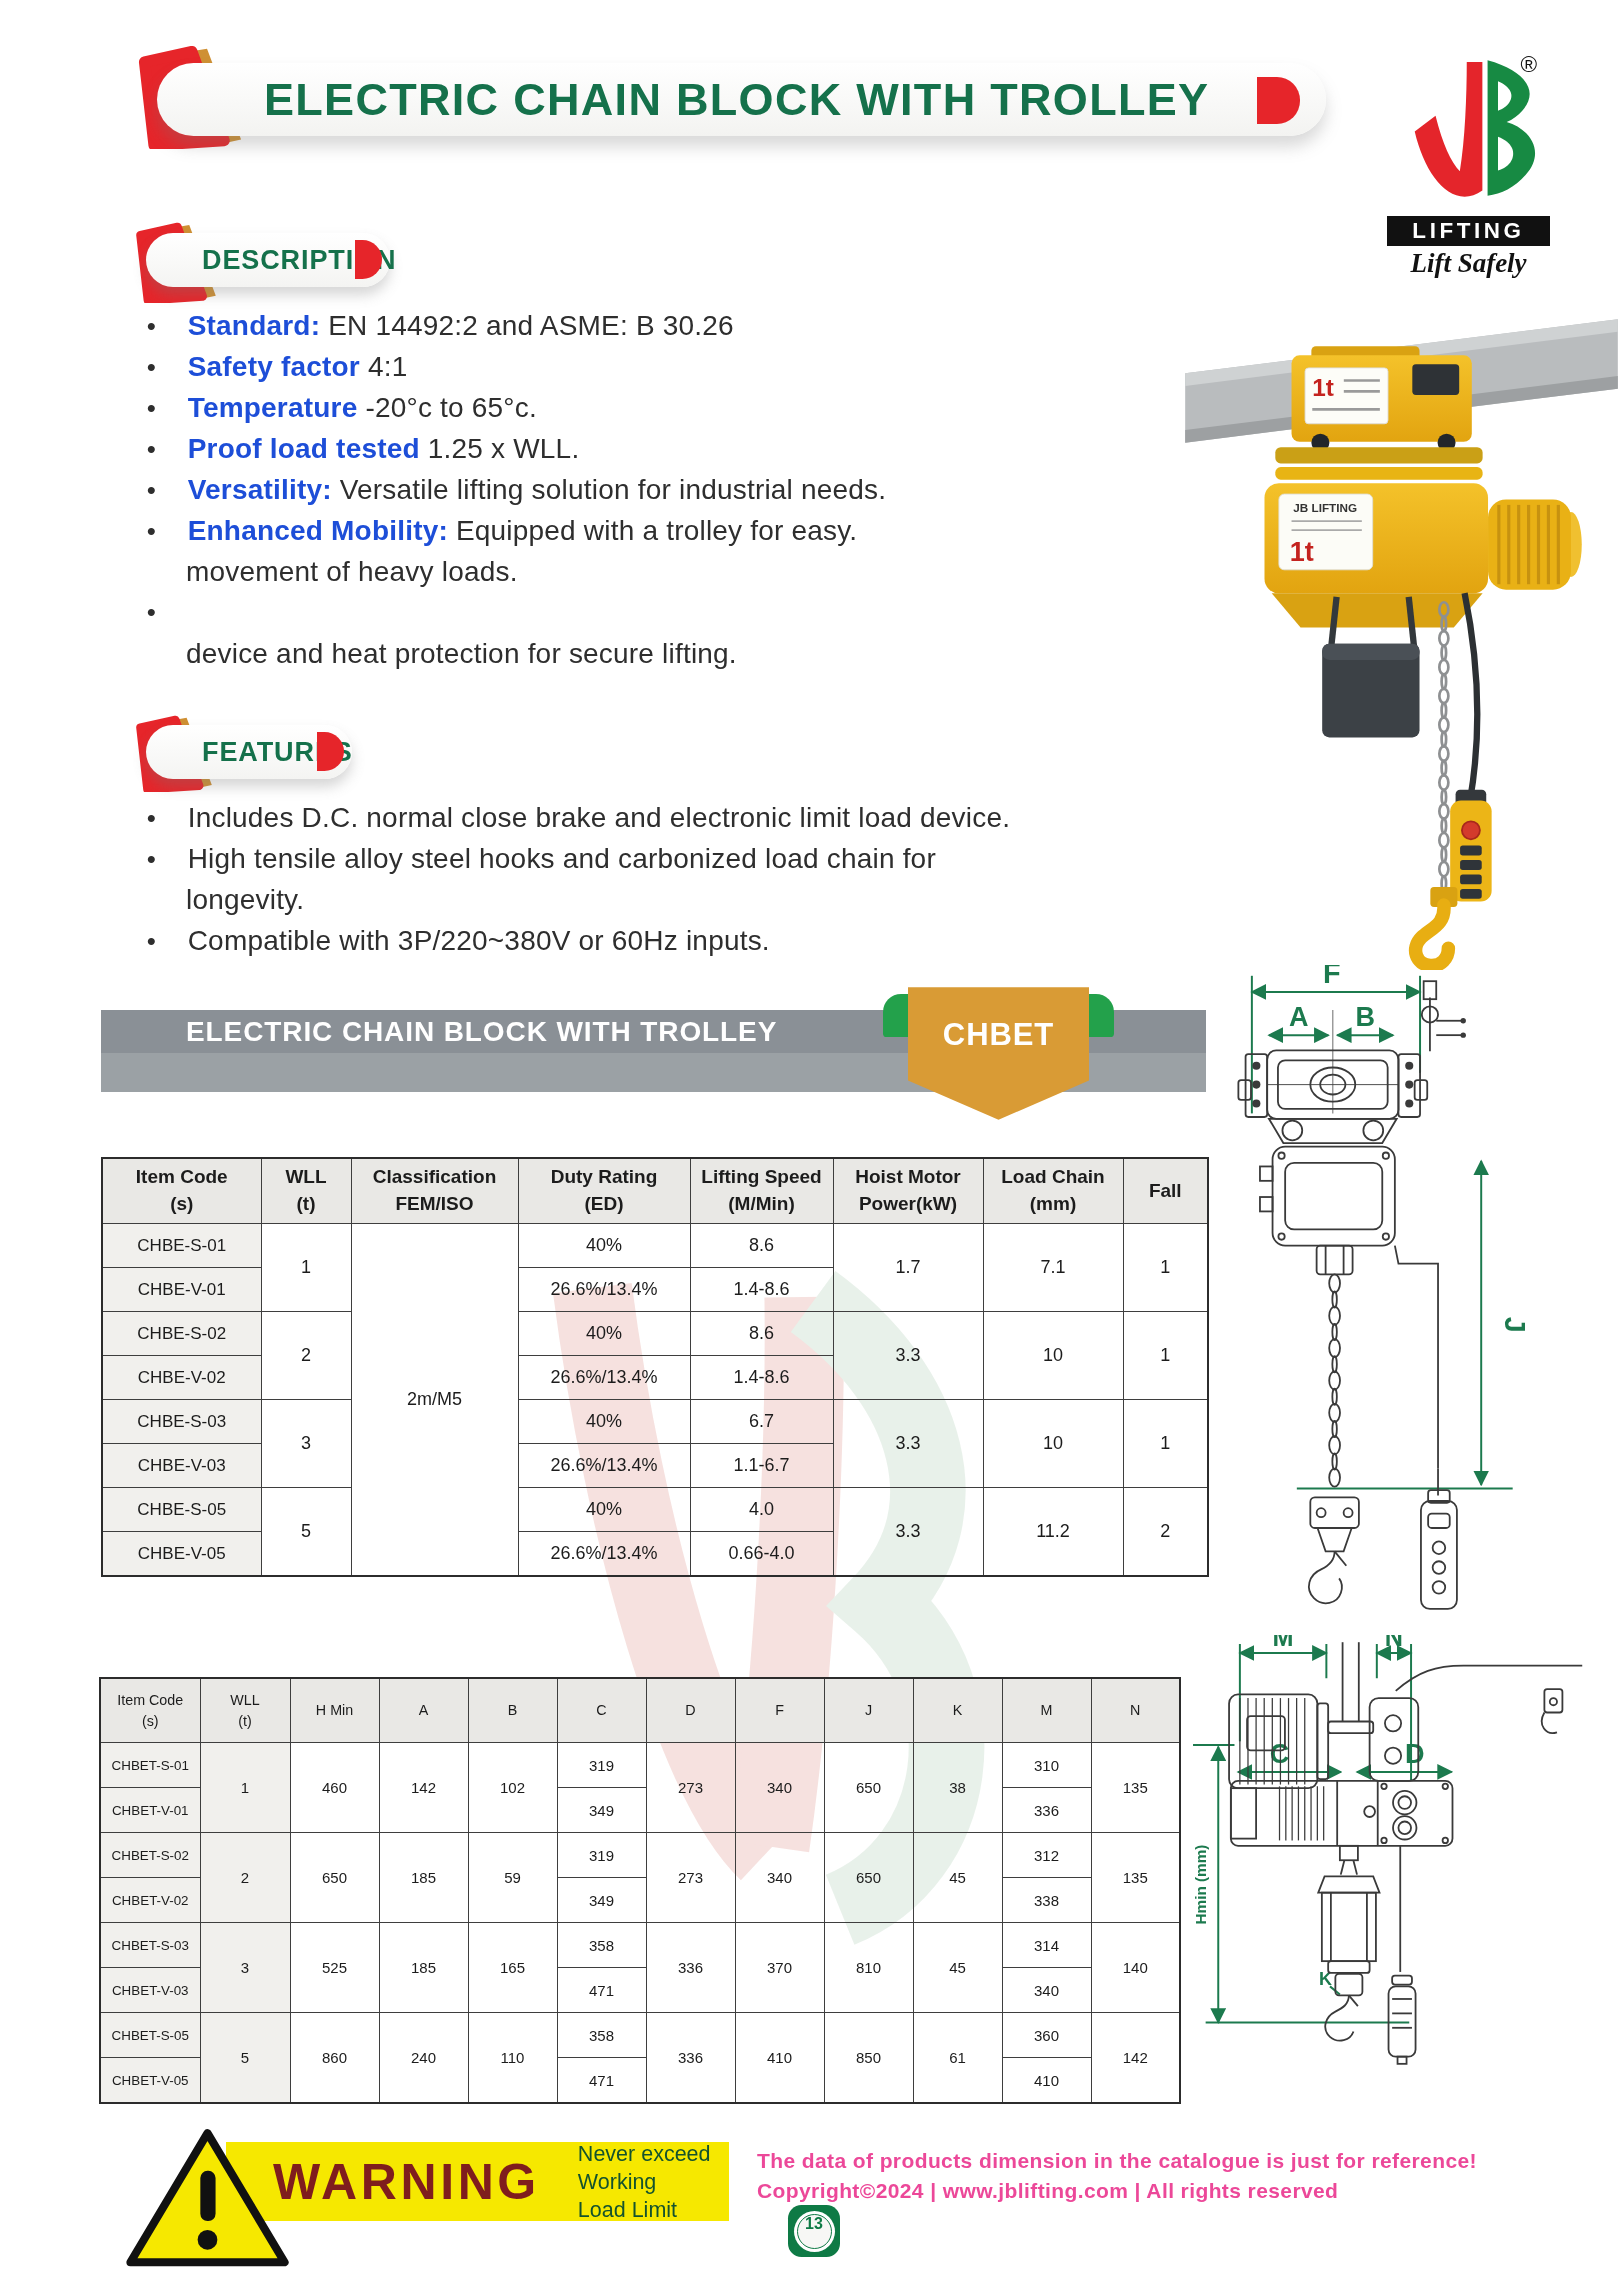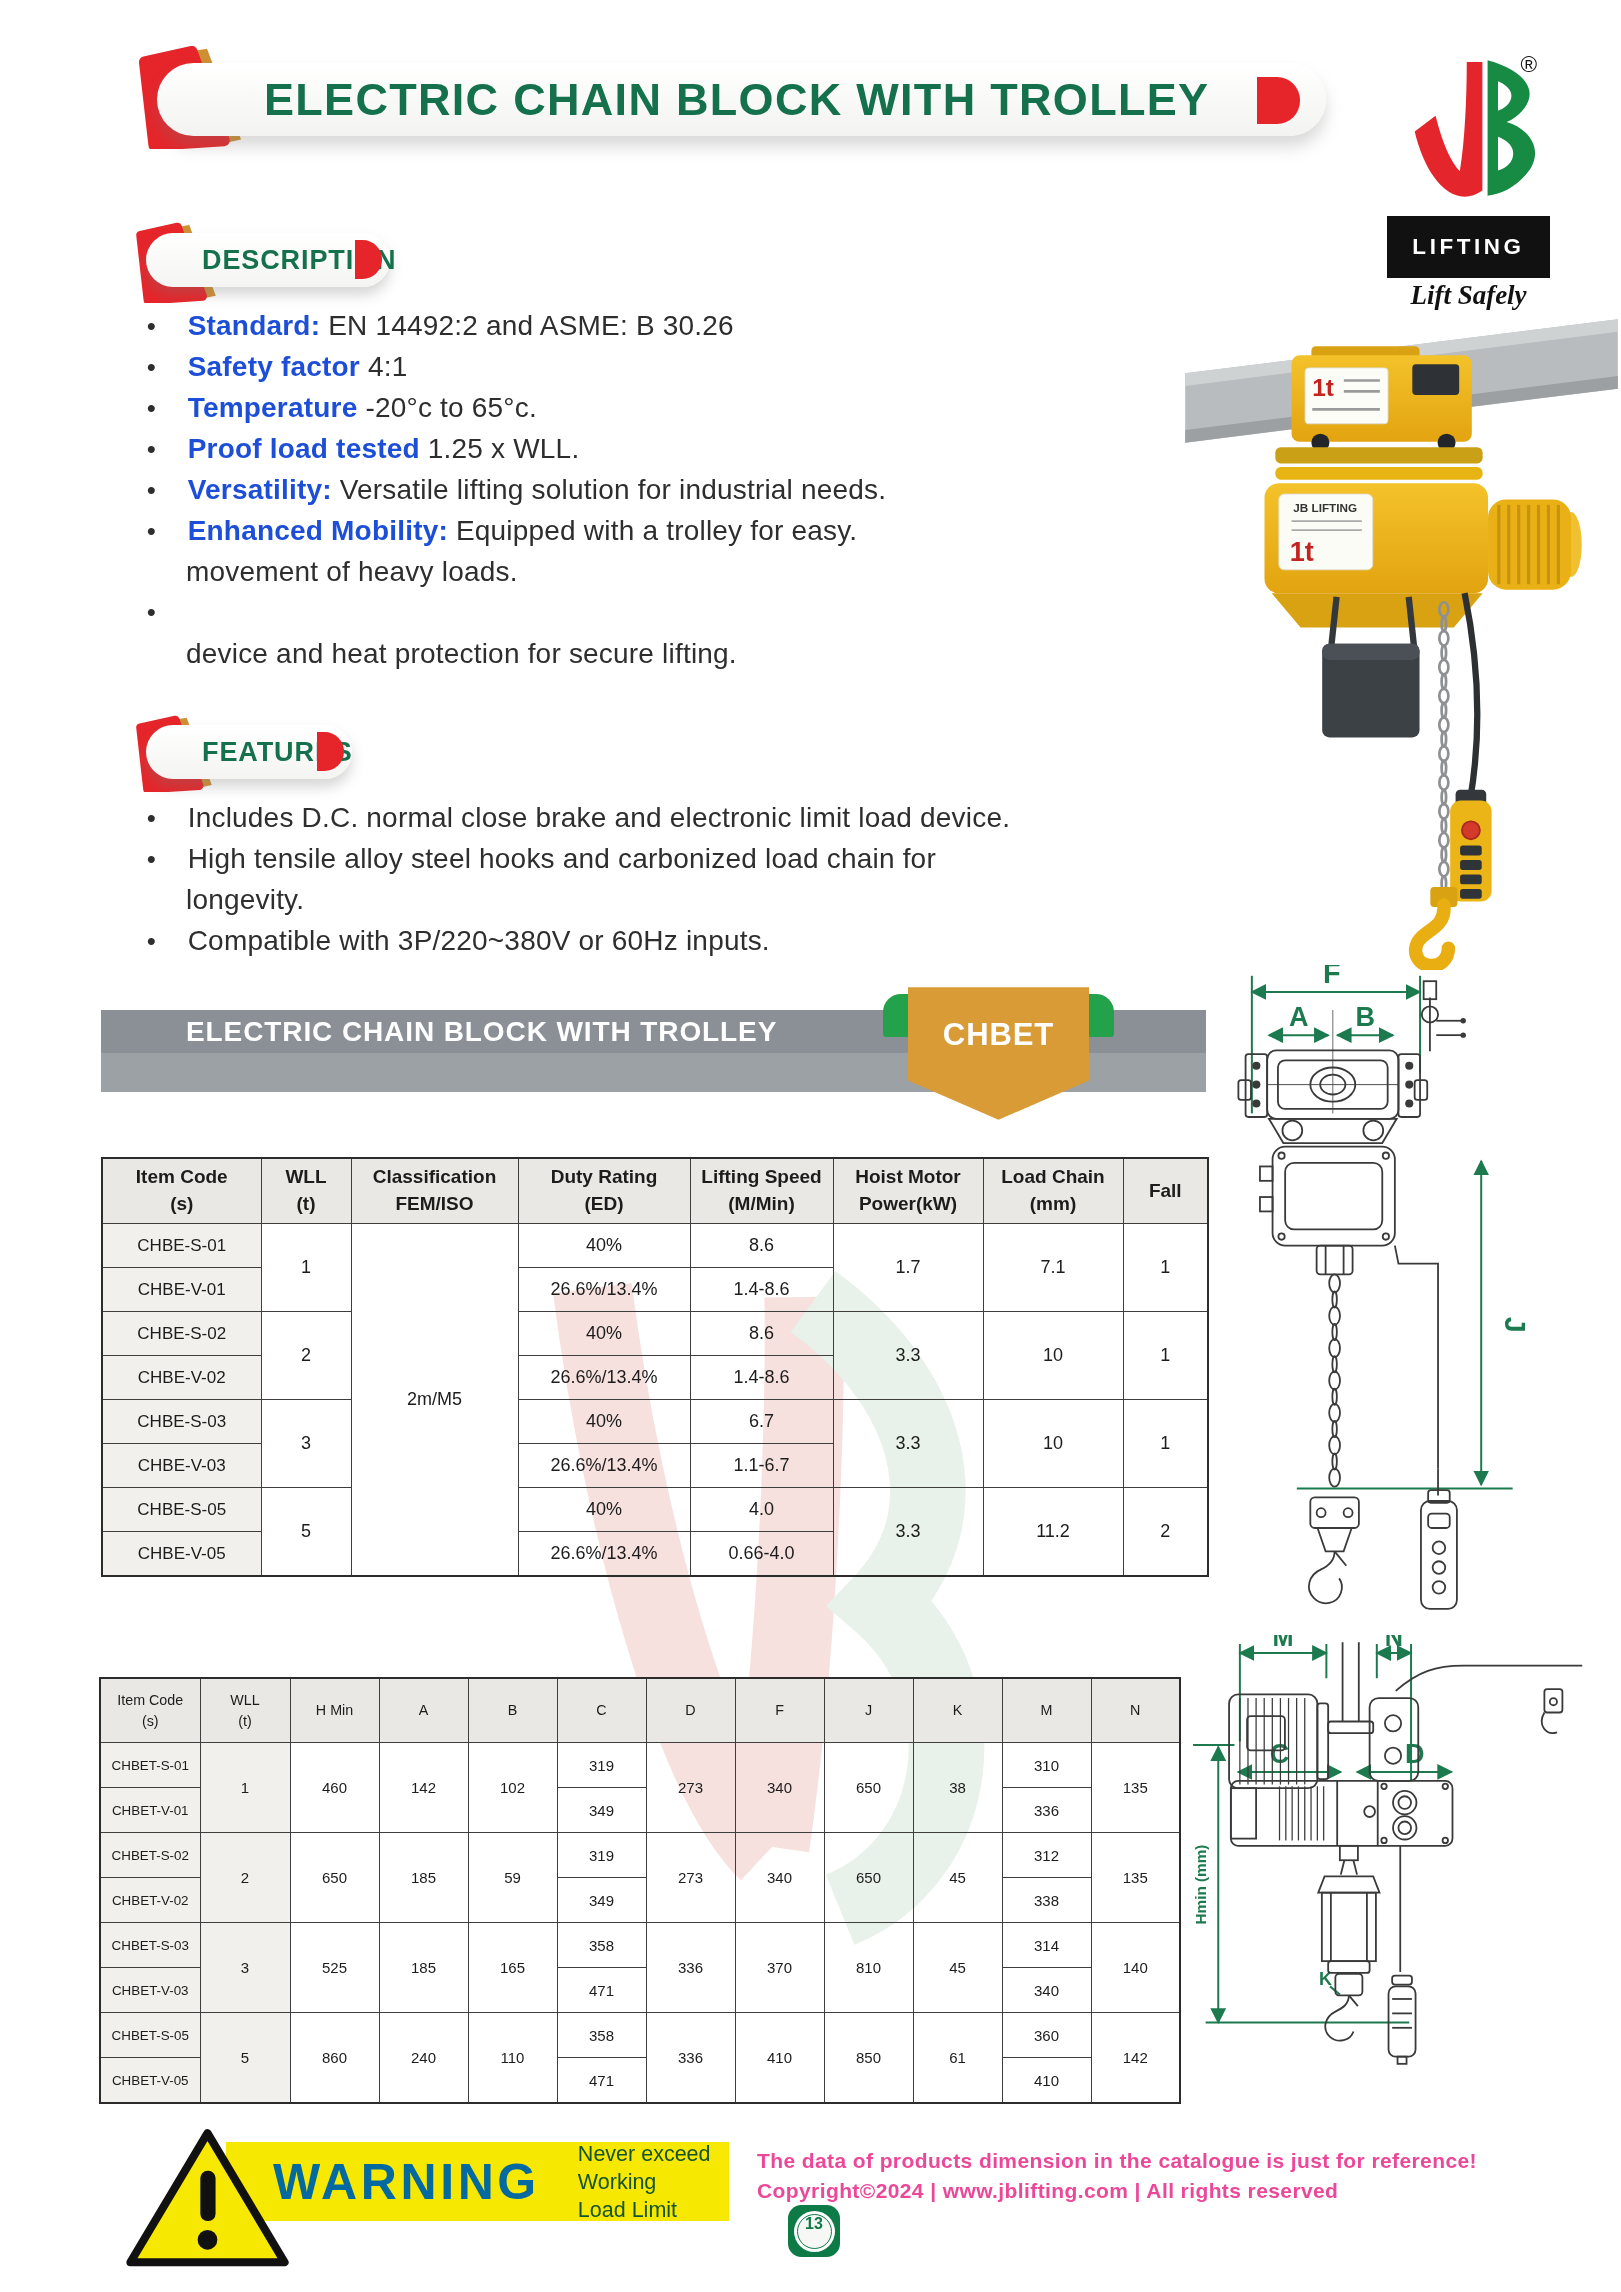--- a/index.html
+++ b/index.html
@@ -12,21 +12,21 @@
              box-shadow:0 10.7px 16px rgba(120,120,120,.28)}
   .title-text{position:absolute;left:107px;top:0;height:100%;display:flex;align-items:center;
               font-size:45px;font-weight:800;color:#15714b;letter-spacing:1.3px;white-space:nowrap}
   .title-shape{position:absolute;left:131px;top:45px;width:118px;height:104px}
   .title-cap{position:absolute;left:1257px;top:77px;width:43px;height:47px;background:#e6252a;
              border-radius:0 23px 23px 0}
 
   
   .logo{position:absolute;left:1385px;top:43px;width:167px;text-align:center}
   .logo-bar{width:163px;margin:0 auto;background:#111;color:#fff;font-weight:700;font-size:22.4px;
-            letter-spacing:3.6px;padding:18px 0}
+            letter-spacing:3.6px;padding:2px 0}
   .logo-tag{width:163px;margin:0 auto;font-family:"Liberation Serif",serif;font-style:italic;
             font-weight:700;font-size:27px;color:#111;line-height:34px}
 
   
   .badge-shape{position:absolute;width:90px;height:81px}
   .badge-bar{position:absolute;height:54px;background:linear-gradient(#ffffff,#f4f4f2);
              border-radius:29px;box-shadow:0 8px 12.5px rgba(120,120,120,.30);
              display:flex;align-items:center}
   .badge-bar .lbl{padding-left:56px;font-size:27px;font-weight:800;color:#15714b;letter-spacing:0.9px}
   .badge-cap{position:absolute;right:8px;top:7.2px;width:27px;height:39px;background:#e6252a;
@@ -67,21 +67,21 @@
   
   .abs{position:absolute}
   .gdim{stroke:#1c7a4e;stroke-width:2.2;fill:none}
   .gtxt{fill:#1c7a4e;font-weight:700;font-family:"Liberation Sans",sans-serif}
   .art{stroke:#3a3a3a;stroke-width:2;fill:none}
   .artf{fill:#3a3a3a;stroke:none}
 
   
   .warn-bar{position:absolute;left:226px;top:2142px;width:503px;height:79px;background:#f6e800;
             display:flex;align-items:center}
-  .warn-title{margin-left:47px;font-size:50px;font-weight:900;letter-spacing:3.6px;color:#0369a1;white-space:nowrap}
+  .warn-title{margin-left:47px;font-size:50px;font-weight:900;letter-spacing:3.6px;color:#7f1d1d;white-space:nowrap}
   .warn-text{margin-left:38px;font-size:21.5px;line-height:28px;color:#14532d;font-weight:400}
   .warn-tri{position:absolute;left:125px;top:2126px;width:165px;height:147px}
   .footer{position:absolute;left:757px;top:2146px;font-size:21px;font-weight:700;color:#ec4899;
           letter-spacing:0.4px;line-height:30px;white-space:nowrap}
   .page-badge{position:absolute;left:788px;top:2205px;width:52px;height:52px;background:#0e7a45;
               border-radius:13.4px;display:flex;align-items:center;justify-content:center}
   .page-badge .ring{width:41px;height:41px;background:#fff;border-radius:50%;
                     display:flex;align-items:center;justify-content:center}
   .page-badge .ring2{width:33px;height:33px;border:1.8px solid #0e7a45;background:#f7f7f5;border-radius:50%;
                      display:flex;align-items:flex-start;justify-content:center}

